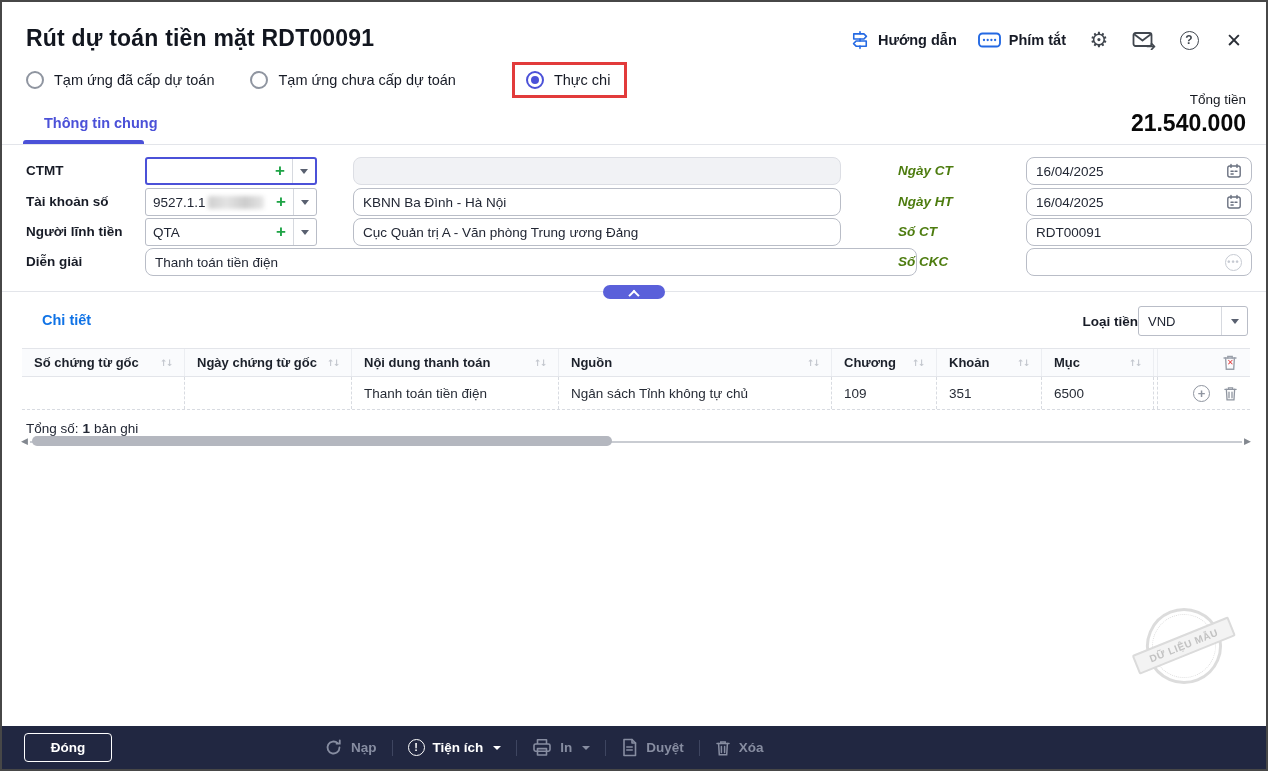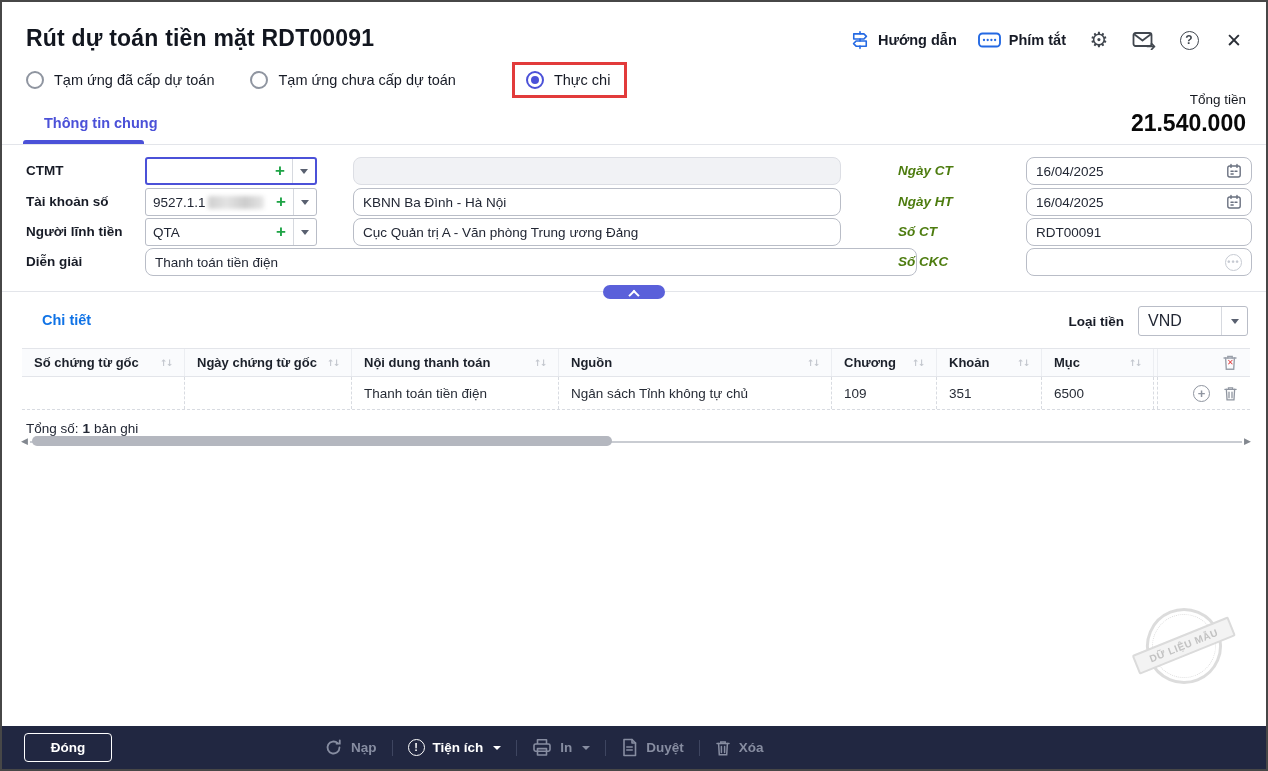--- a/index.html
+++ b/index.html
@@ -60,24 +60,24 @@
   .input .tail-icon{ margin-left:auto; display:flex; align-items:center; }
   .ellipsis-circle{ width:17px; height:17px; border:1.5px solid #c6cad2; border-radius:50%;
     display:flex; align-items:center; justify-content:center; color:#c6cad2; font-size:9px; letter-spacing:1px; font-weight:700; line-height:1; }
   
   .pill{ position:absolute; top:283px; left:50%; transform:translateX(-50%); width:62px; height:14px;
     background:#5a60da; border-radius:8px; z-index:3; cursor:pointer; display:flex; align-items:center; justify-content:center; }
   .pill .chev{ width:8px; height:8px; border-top:2px solid #fff; border-right:2px solid #fff;
     transform:rotate(-45deg) translate(-1px,1px); margin-top:3px; }
   
   .detail-title{ position:absolute; top:310px; left:40px; font-size:14.5px; font-weight:700; color:#1073e6; }
-  .currency{ position:absolute; top:304px; right:18px; display:flex; align-items:center; gap:14px; }
+  .currency{ position:absolute; top:304px; right:18px; display:flex; align-items:center; }
   .currency-label{ font-size:13.5px; font-weight:700; color:#171b26; }
   .select{ width:110px; height:30px; border:1px solid #b9bdc7; border-radius:3px; background:#fff; display:flex; align-items:stretch; cursor:pointer; }
-  .select-val{ flex:1; display:flex; align-items:center; padding:0 9px; font-size:16px; color:#222734; }
+  .select-val{ flex:1; display:flex; align-items:center; padding:0 9px; font-size:13px; color:#222734; }
   .select-dd{ width:26px; border-left:1px solid #d6d9df; display:flex; align-items:center; justify-content:center; }
   
   .grid{ position:absolute; top:346px; left:20px; width:1228px; }
   .grid-header{ display:flex; height:29px; background:#fafbfd; border-top:1px solid #e3e5ea; border-bottom:1px solid #e3e5ea; }
   .gh-cell{ display:flex; align-items:center; padding:0 12px; font-size:13px; font-weight:700; color:#1c212b;
     border-right:1px solid #eceef2; overflow:hidden; white-space:nowrap; }
   .gh-cell:last-child{ border-right:none; }
   .sort{ margin-left:auto; font-size:9px; color:#c3c7ce; letter-spacing:-1.5px; font-family:"DejaVu Sans",sans-serif; cursor:pointer; }
   .grid-row{ display:flex; height:33px; background:#fff; border-bottom:1px dashed #d8dbe1; }
   .gr-cell{ display:flex; align-items:center; padding:0 12px; font-size:13.5px; color:#272c36;

